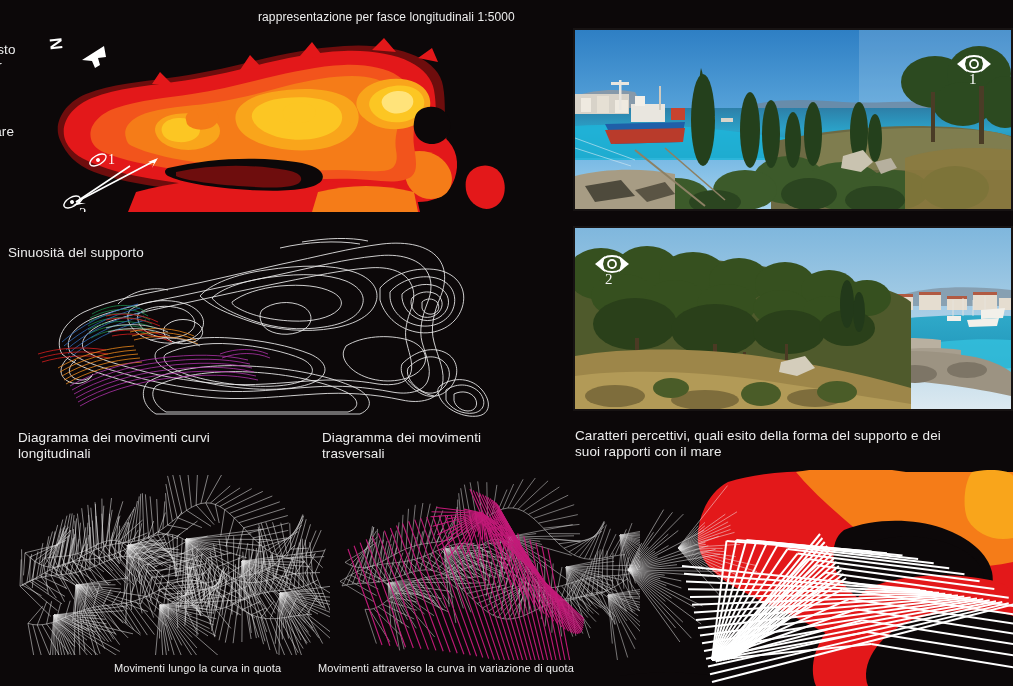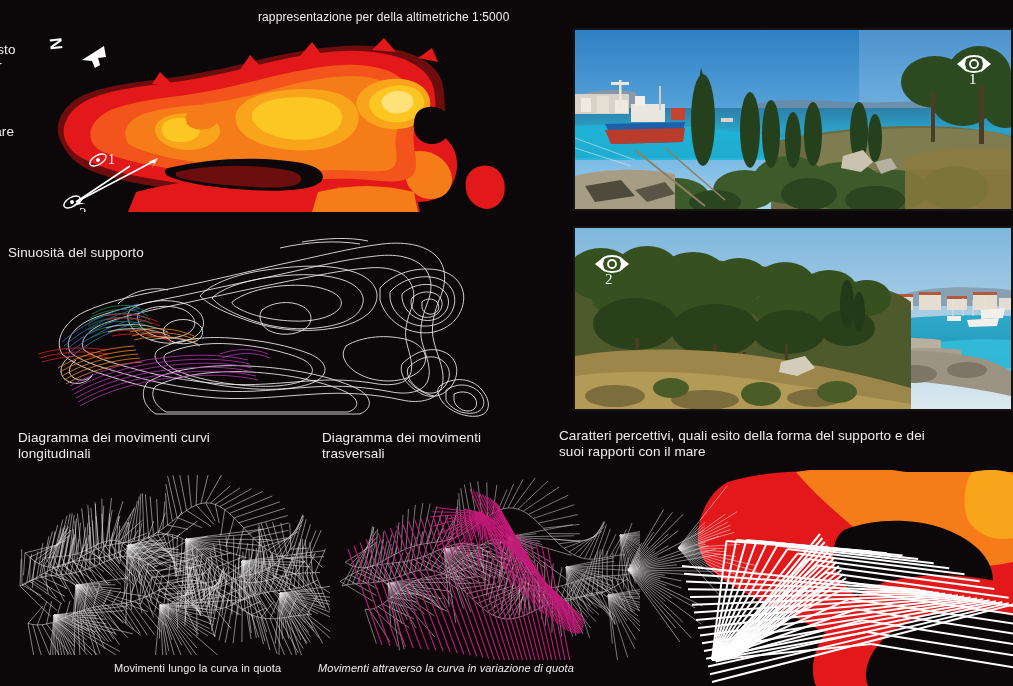--- a/index.html
+++ b/index.html
@@ -60,33 +60,33 @@
   }
   .eye-num-light { color: #f3f3f3; }
 
   
   #hdr-title { left: 258px; top: 9px; }
   #left-note-a { left: -18px; top: 42px; }
   #left-note-b { left: -18px; top: 108px; }
   #sinuosita-label { left: 8px; top: 221px; margin-top: 24px; }
   #diag-long-label { left: 18px; top: 430px; width: 290px; }
   #diag-trans-label { left: 322px; top: 430px; width: 230px; }
-  #percept-label { left: 559px; top: 428px; width: 432px; }
+  #percept-label { left: 575px; top: 428px; width: 432px; }
   #cap-long { left: 114px; top: 662px; }
-  #cap-trans { left: 318px; top: 662px; font-style: italic; }
+  #cap-trans { left: 318px; top: 662px; }
 
   
   #north-arrow { left: 42px; top: 28px; width: 80px; height: 48px; }
 </style>
 </head>
 <body>
 
 <div id="board">
 
-  <div class="abs txt txt-hdr" id="hdr-title">rappresentazione per della altimetriche 1:5000</div>
+  <div class="abs txt txt-hdr" id="hdr-title">rappresentazione per fasce longitudinali 1:5000</div>
 
   <div class="abs txt" id="left-note-a">posto
 per
 llo</div>
   <div class="abs txt" id="left-note-b">a:
 erare</div>
 
   <svg class="abs" id="north-arrow" viewBox="0 0 80 48">
     <g fill="#ffffff">
       <text x="8" y="22" font-family="Liberation Sans, sans-serif" font-size="17" font-weight="bold" fill="#ffffff" transform="rotate(-96 14 16)">N</text>

